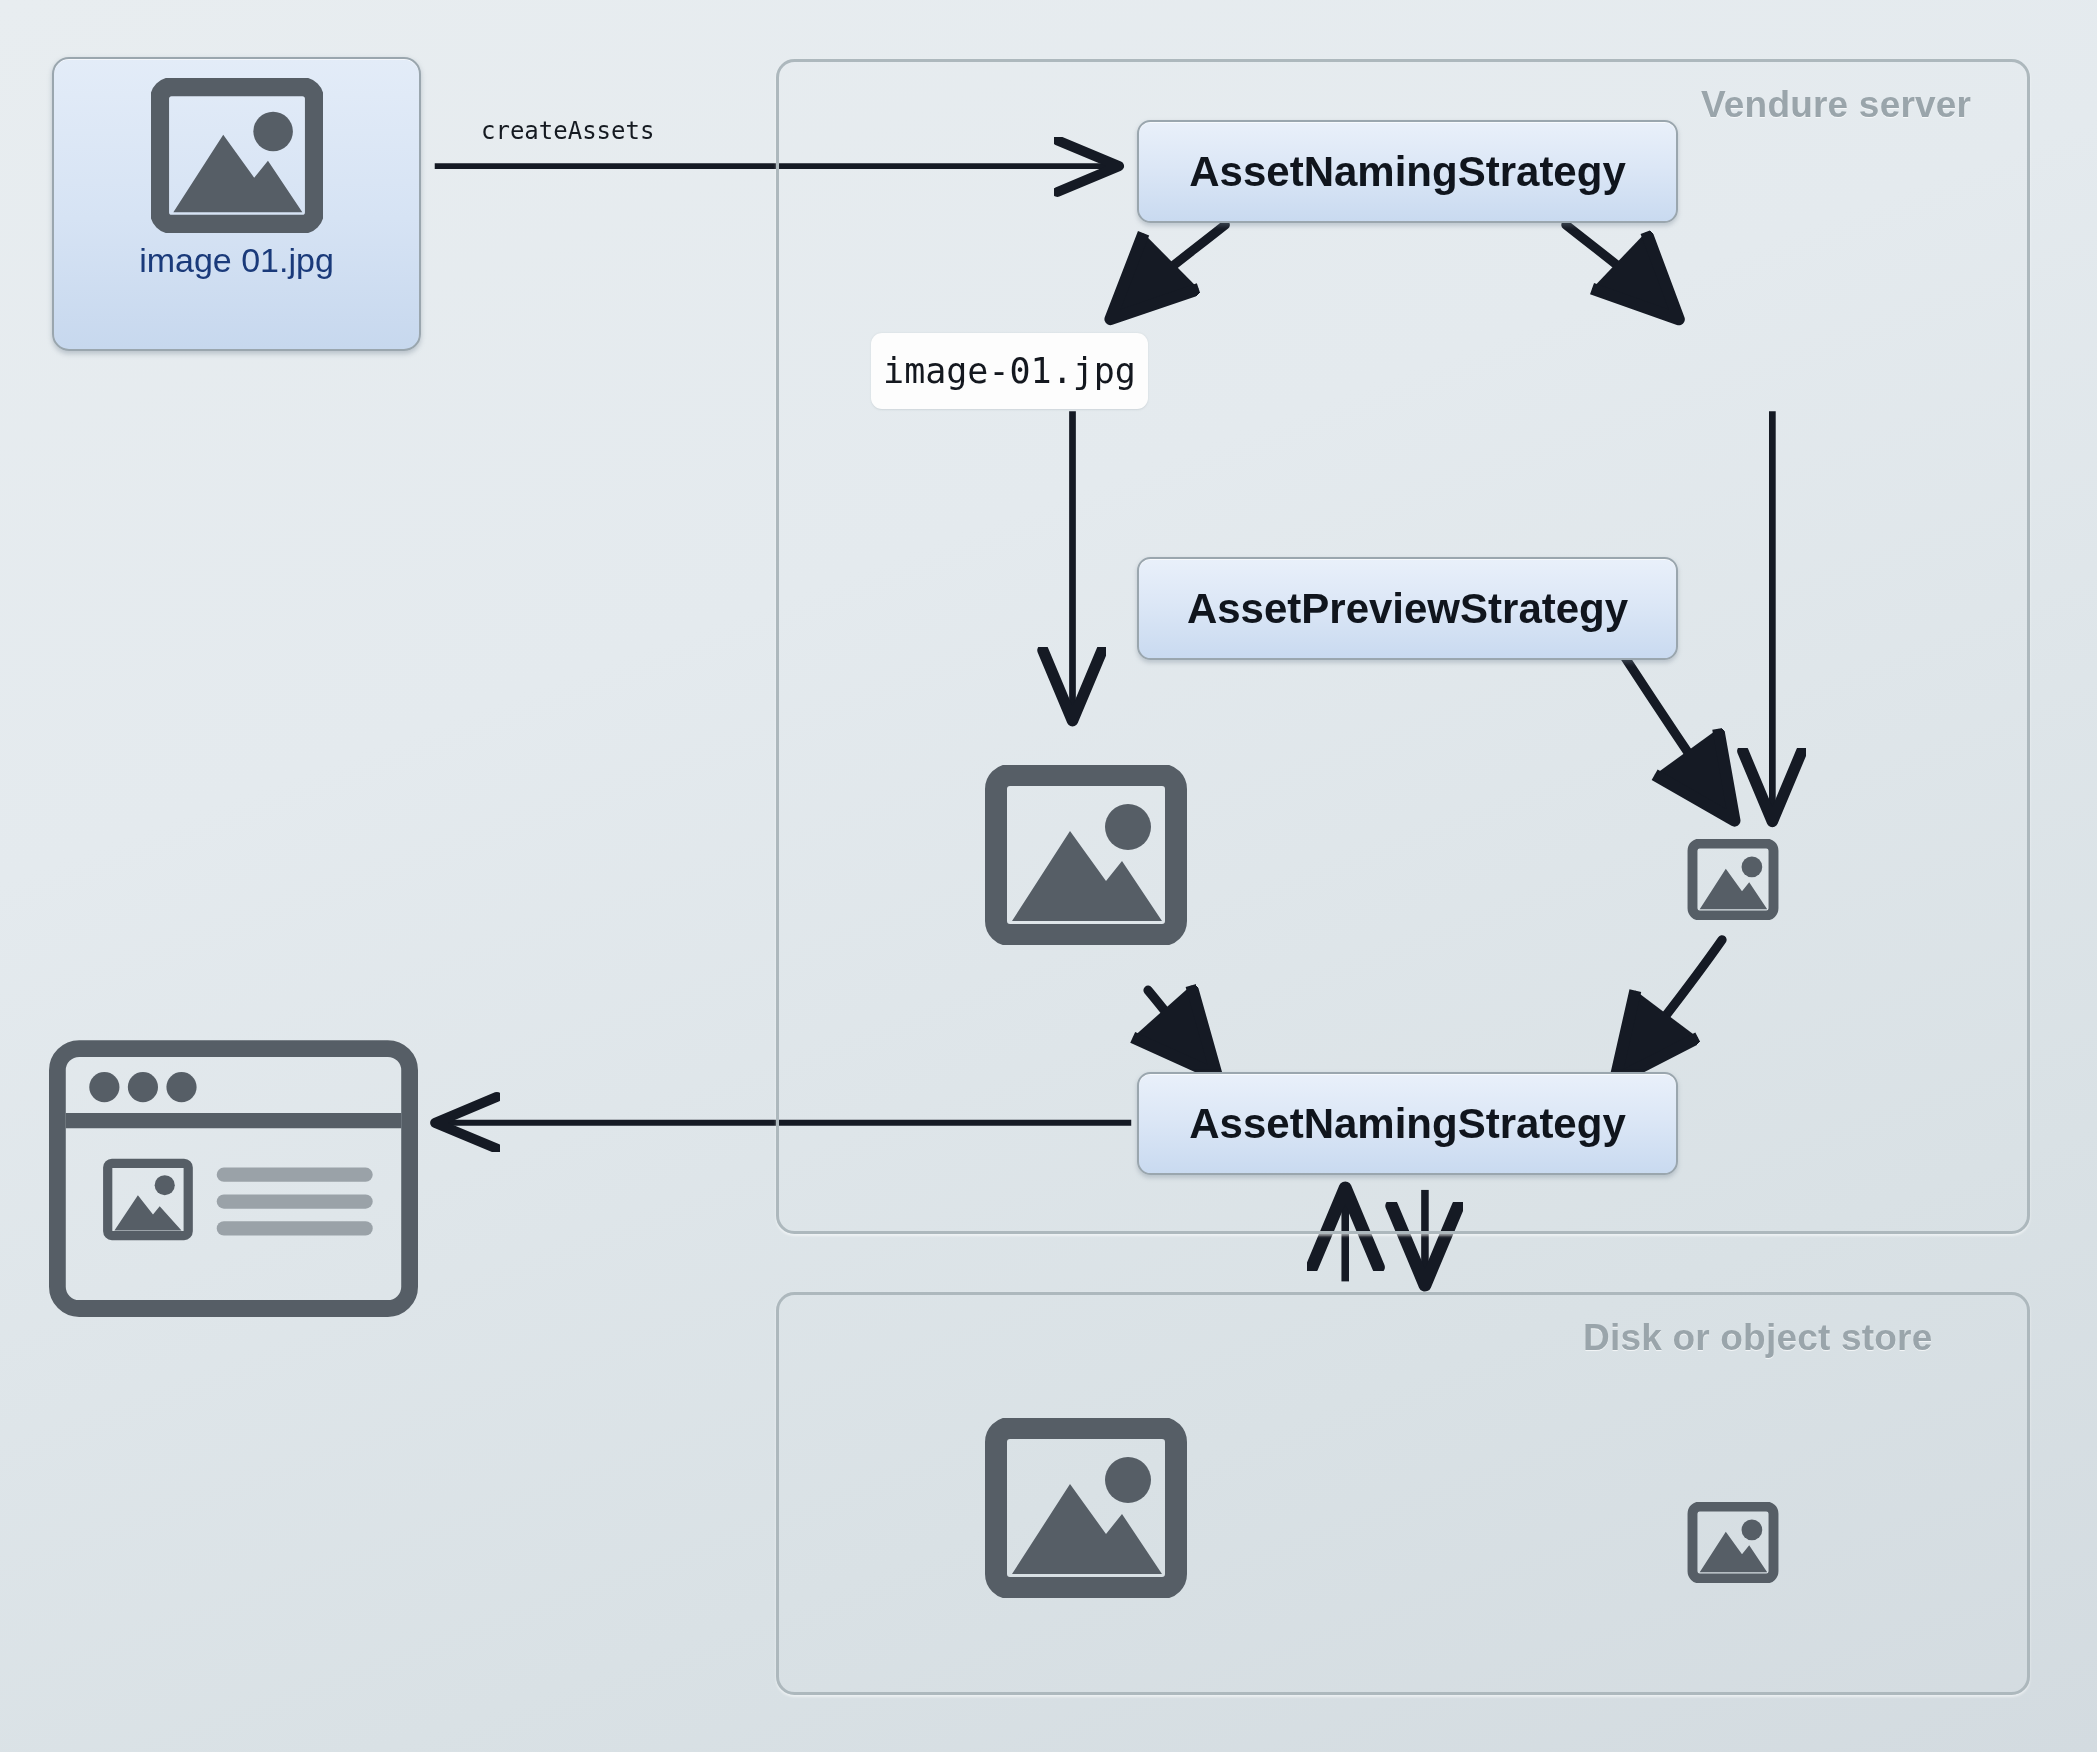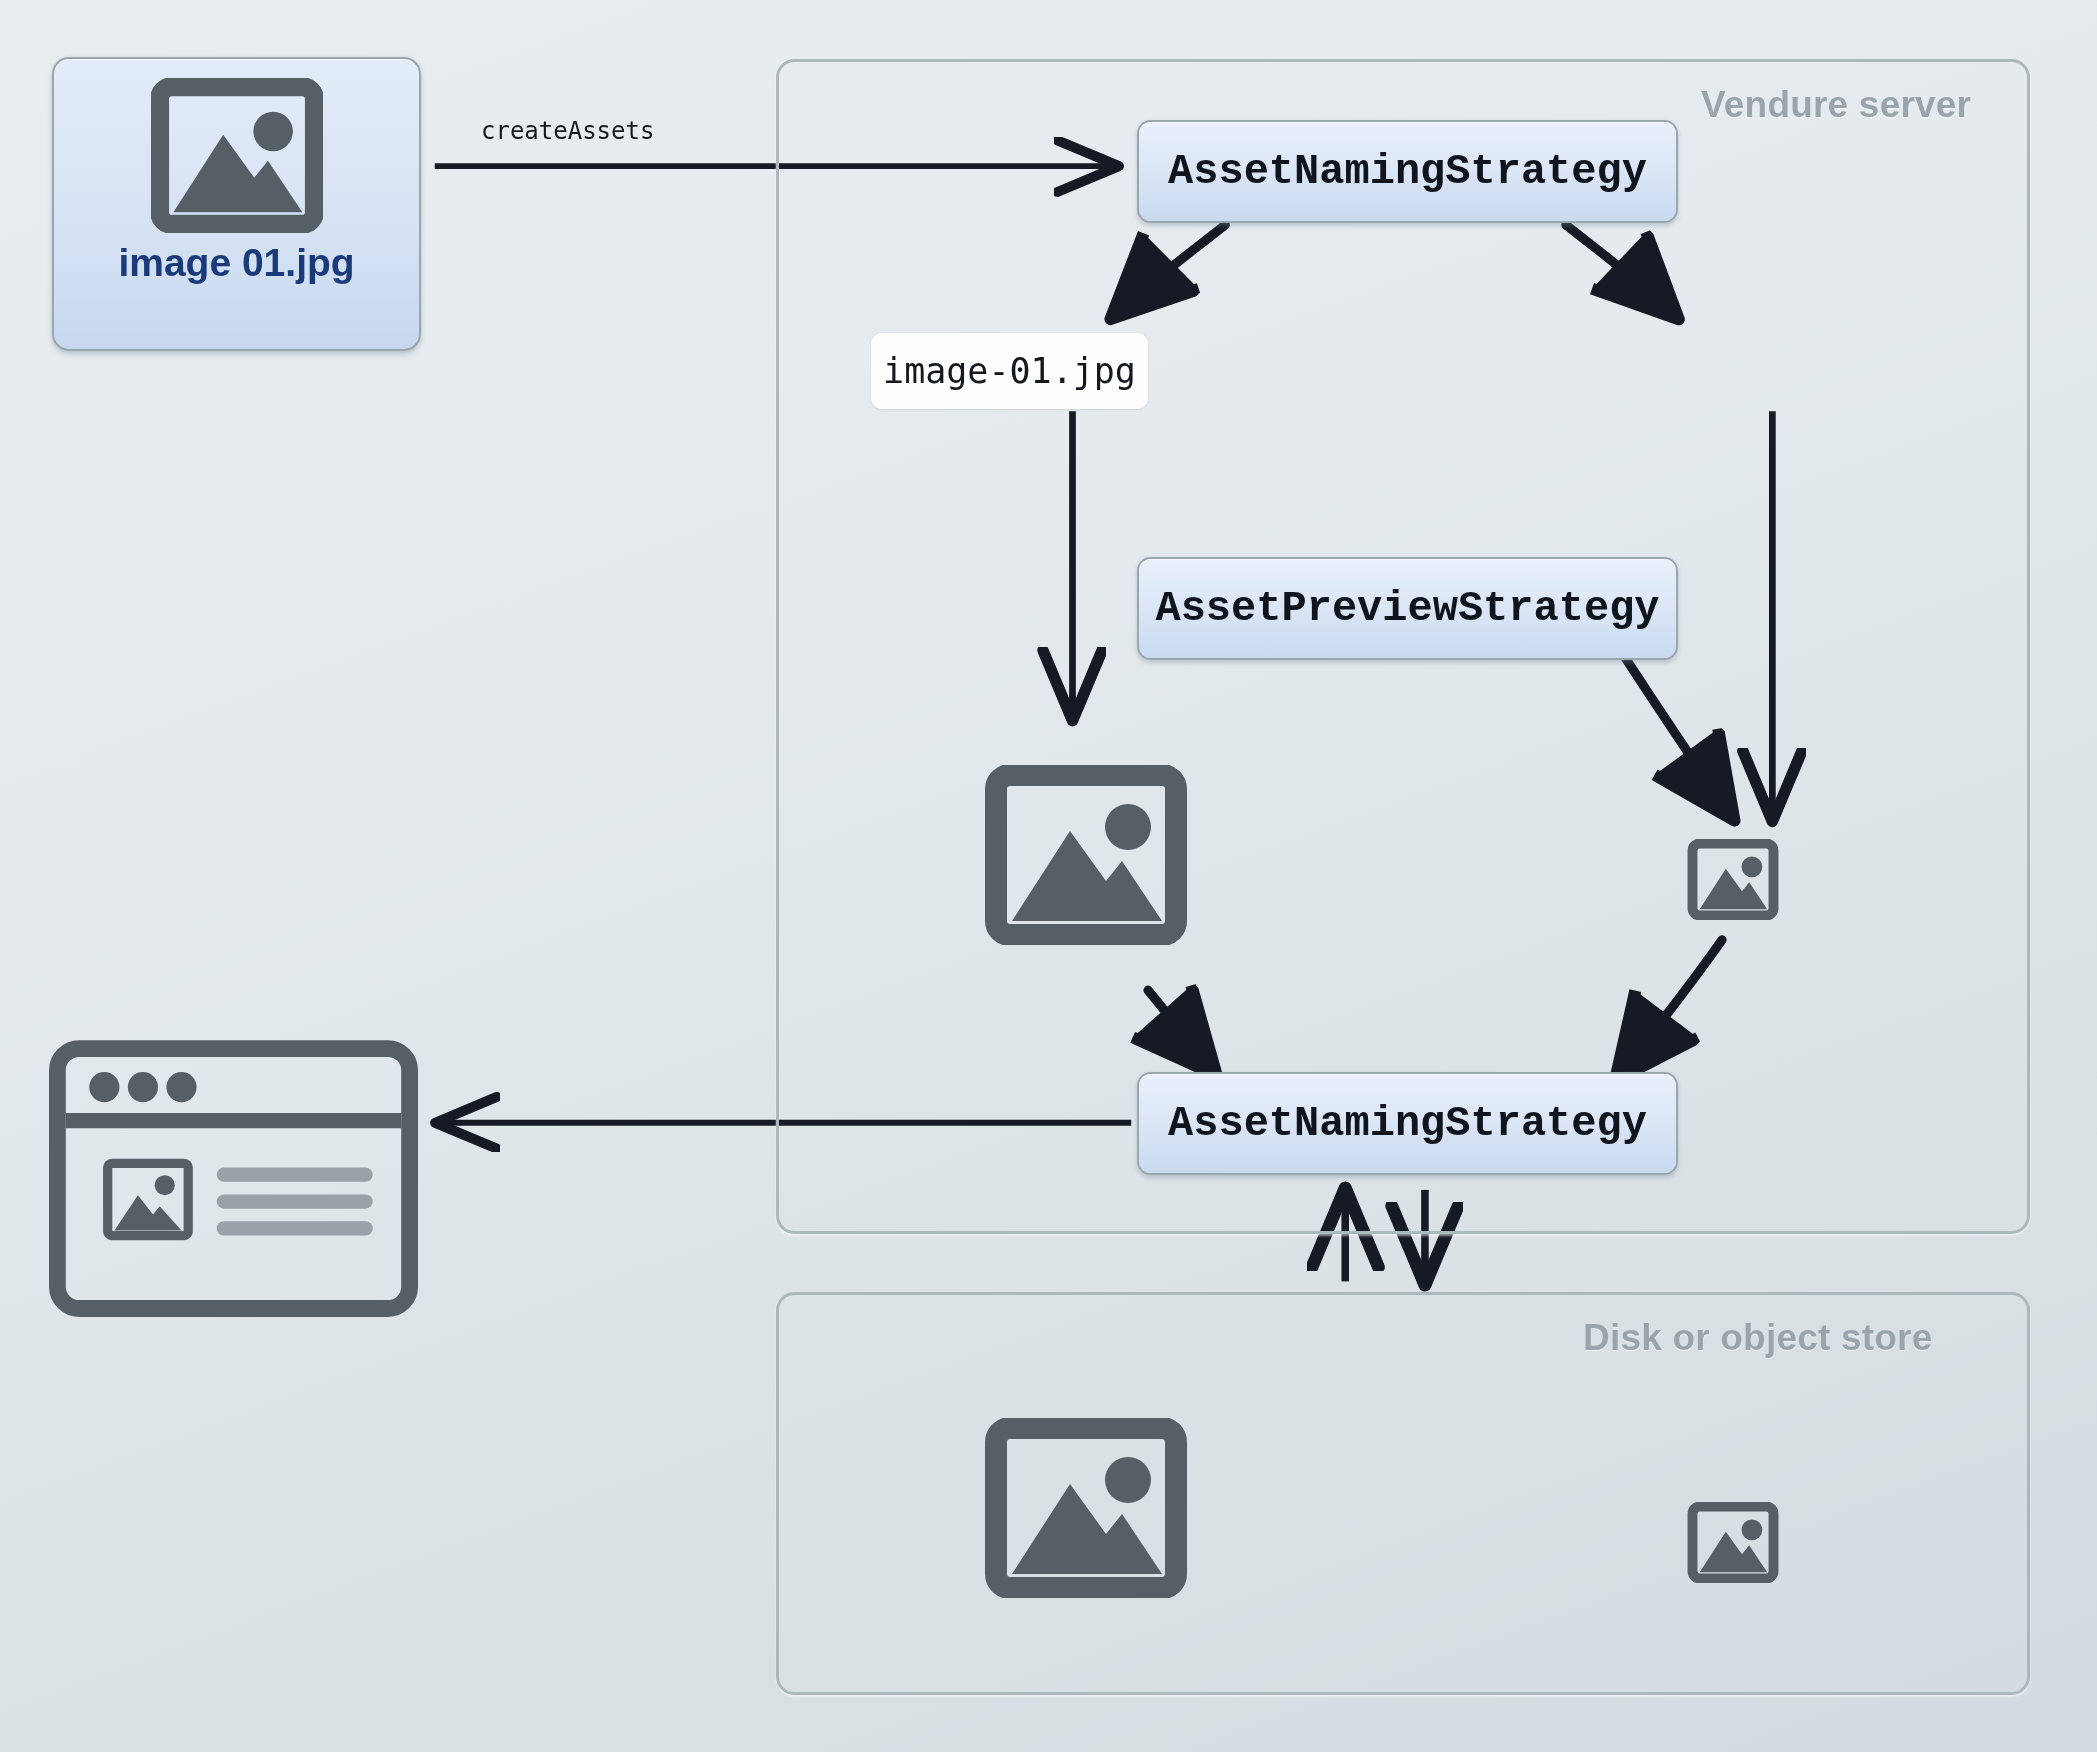--- a/index.html
+++ b/index.html
@@ -49,21 +49,20 @@
     border-radius: 13.4px;
     background: linear-gradient(to bottom, #e9f0fa 0%, #dce7f6 45%, #c9daf0 100%);
     box-shadow: 0 2.5px 4.2px rgba(120,135,150,0.35), inset 0 0.8px 0 rgba(255,255,255,0.85);
     display: flex;
     align-items: center;
     justify-content: center;
     color: #10151d;
     font-weight: bold;
     font-size: 42px;
     white-space: nowrap;
-    font-family: Liberation Mono, monospace;
   }
 
   
   .filename-chip {
     position: absolute;
     box-sizing: border-box;
     background: #fdfdfd;
     border-radius: 11px;
     display: flex;
     align-items: center;
@@ -82,22 +81,22 @@
     border: 2.5px solid #9aa6ae;
     border-radius: 17px;
     background: linear-gradient(to bottom, #e3ecf8 0%, #d6e3f4 55%, #c7d8ee 100%);
     box-shadow: 0 2.5px 5px rgba(120,135,150,0.4), inset 0 0.8px 0 rgba(255,255,255,0.8);
     display: flex;
     flex-direction: column;
     align-items: center;
     justify-content: flex-start;
   }
   .asset-card-label {
-    font-size: 39px;
-    font-weight: bold;
+    font-size: 34px;
+    font-weight: normal;
     color: #1a3a7a;
     white-space: nowrap;
   }
 
   
   .edge-label {
     position: absolute;
     font-family: "DejaVu Sans Mono", "Liberation Mono", monospace;
     font-size: 24px;
     color: #151a21;

